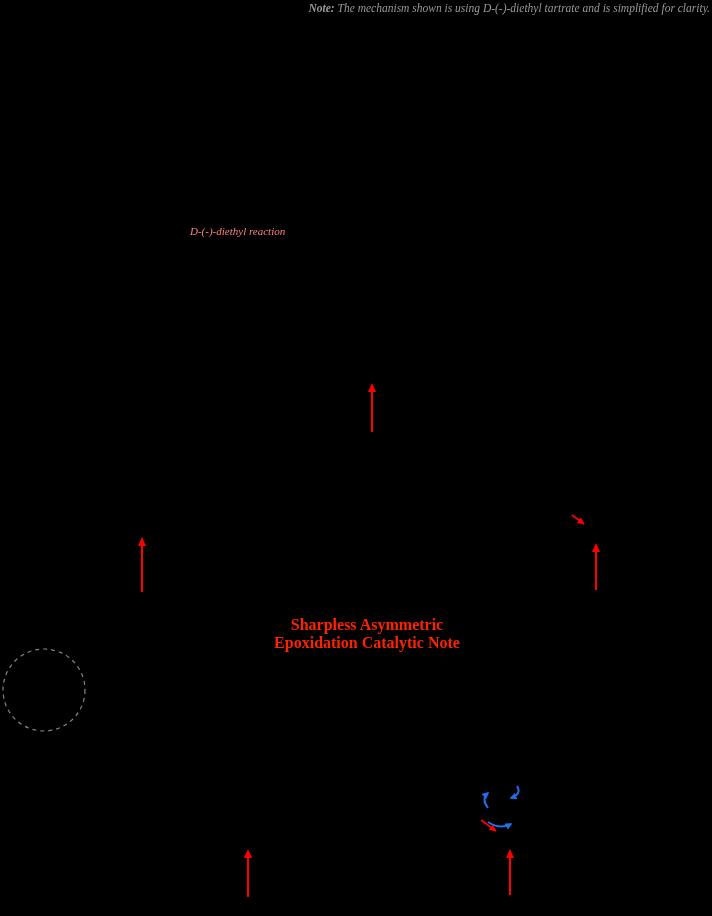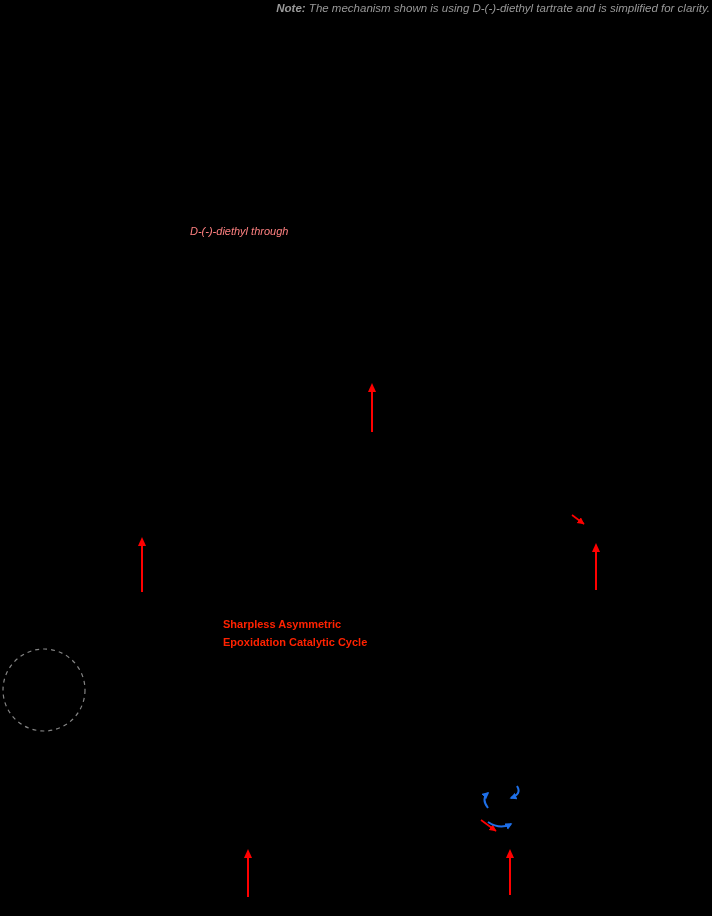--- a/index.html
+++ b/index.html
@@ -12,21 +12,21 @@
     --dashed-circle: #848484;
   }
   * { margin: 0; padding: 0; box-sizing: border-box; }
   html, body { background: #000; }
   .canvas {
     position: relative;
     width: 712px;
     height: 916px;
     background: var(--background);
     overflow: hidden;
-    font-family: Liberation Sans, sans-serif;
+    font-family: Liberation Serif, serif;
   }
   .note {
     position: absolute;
     top: 2px;
     right: 2px;
     width: 560px;
     text-align: right;
     font-style: italic;
     font-size: 11.5px;
     line-height: 12.5px;
@@ -40,23 +40,23 @@
     font-style: italic;
     font-size: 11px;
     color: var(--tartrate-label);
     white-space: nowrap;
   }
   .cycle-title {
     position: absolute;
     left: 223px;
     top: 616px;
     width: 288px;
-    text-align: left;
+    text-align: center;
     font-weight: bold;
-    font-size: 11px;
+    font-size: 16px;
     line-height: 17.5px;
     color: var(--title-red);
   }
   svg.overlay {
     position: absolute;
     left: 0;
     top: 0;
     width: 712px;
     height: 916px;
   }
@@ -73,25 +73,25 @@
 </style>
 </head>
 <body>
 
 <div class="canvas">
 
   <div class="note">
     <div><span class="note-prefix">Note:</span><span> The mechanism shown is using D-(-)-diethyl tartrate and is simplified for clarity.</span></div>
   </div>
 
-  <div class="tartrate-label">D-(-)-diethyl through</div>
+  <div class="tartrate-label">D-(-)-diethyl reaction</div>
 
   <div class="cycle-title">
     <div>Sharpless Asymmetric</div>
-    <div>Epoxidation Catalytic Cycle</div>
+    <div>Epoxidation Catalytic Note</div>
   </div>
 
   <svg class="overlay" viewBox="0 0 712 916">
     <defs>
       <marker id="ah-red" markerWidth="9" markerHeight="9" refX="6.5" refY="3.5" orient="auto" markerUnits="userSpaceOnUse">
         <path class="mk-red" d="M0,0 L7,3.5 L0,7 Z"></path>
       </marker>
       <marker id="ah-red-big" markerWidth="11" markerHeight="11" refX="7" refY="4.5" orient="auto" markerUnits="userSpaceOnUse">
         <path class="mk-red" d="M0,0.5 L9,4.5 L0,8.5 Z"></path>
       </marker>

